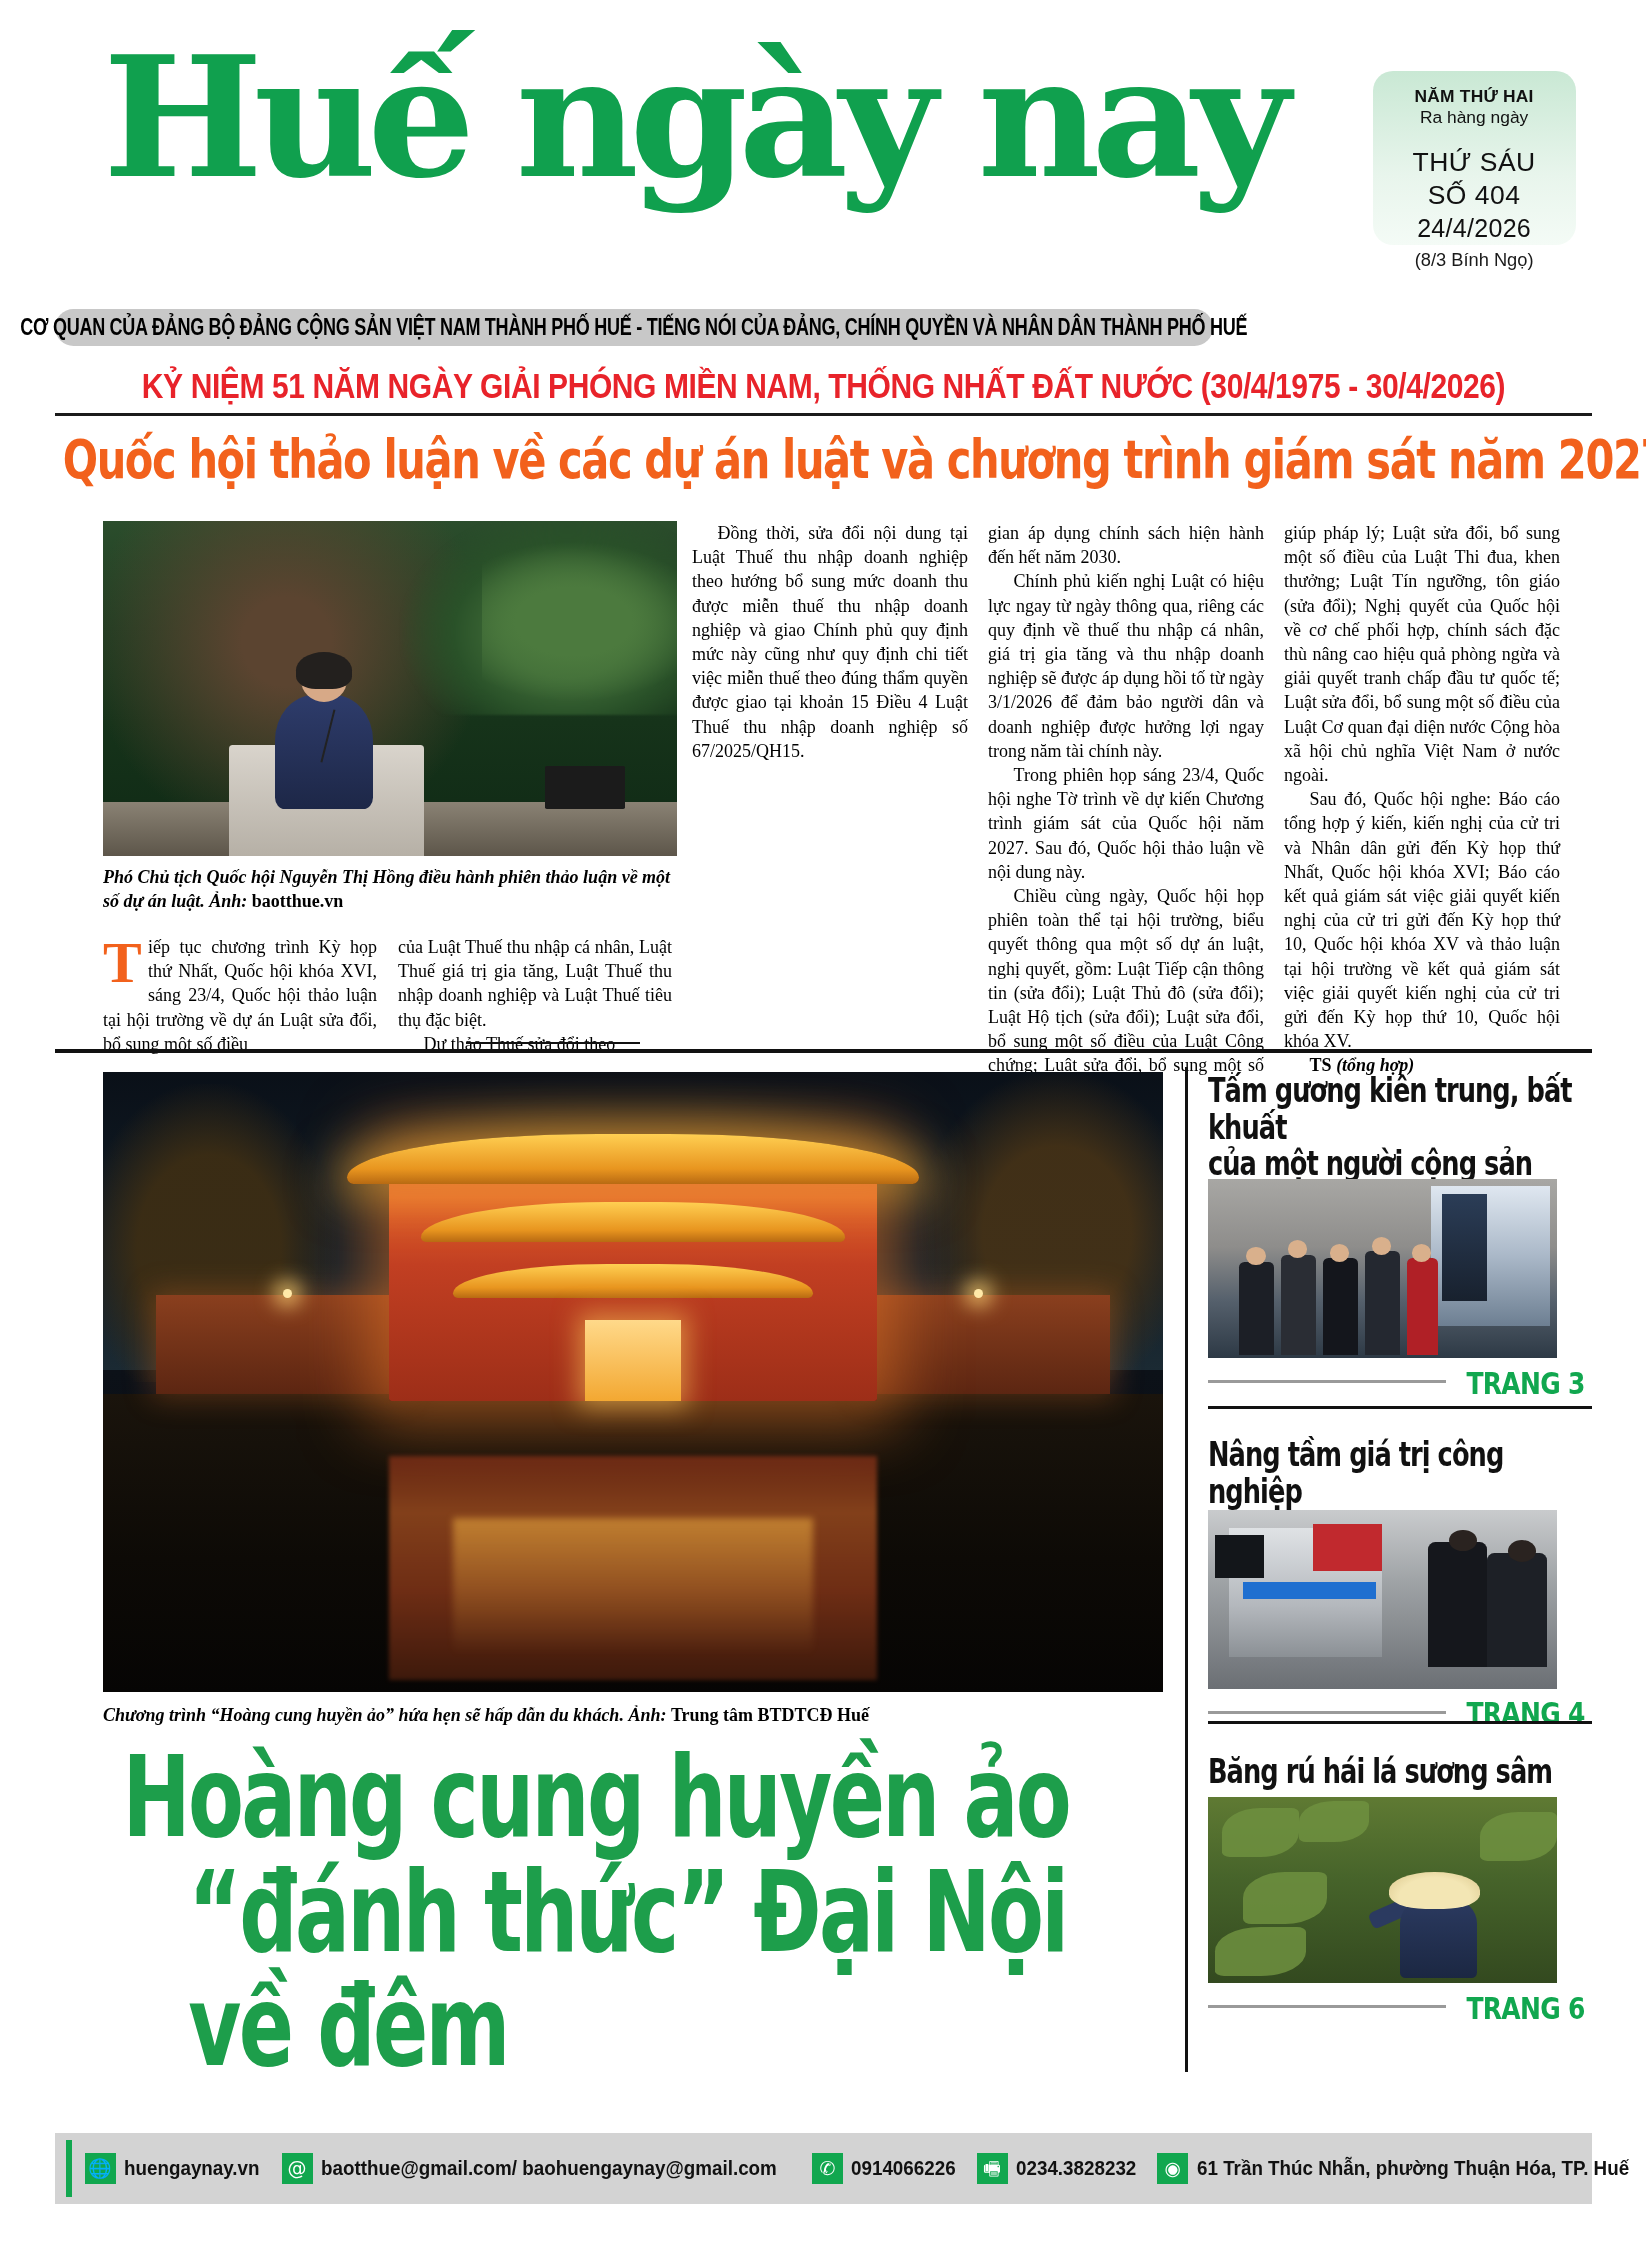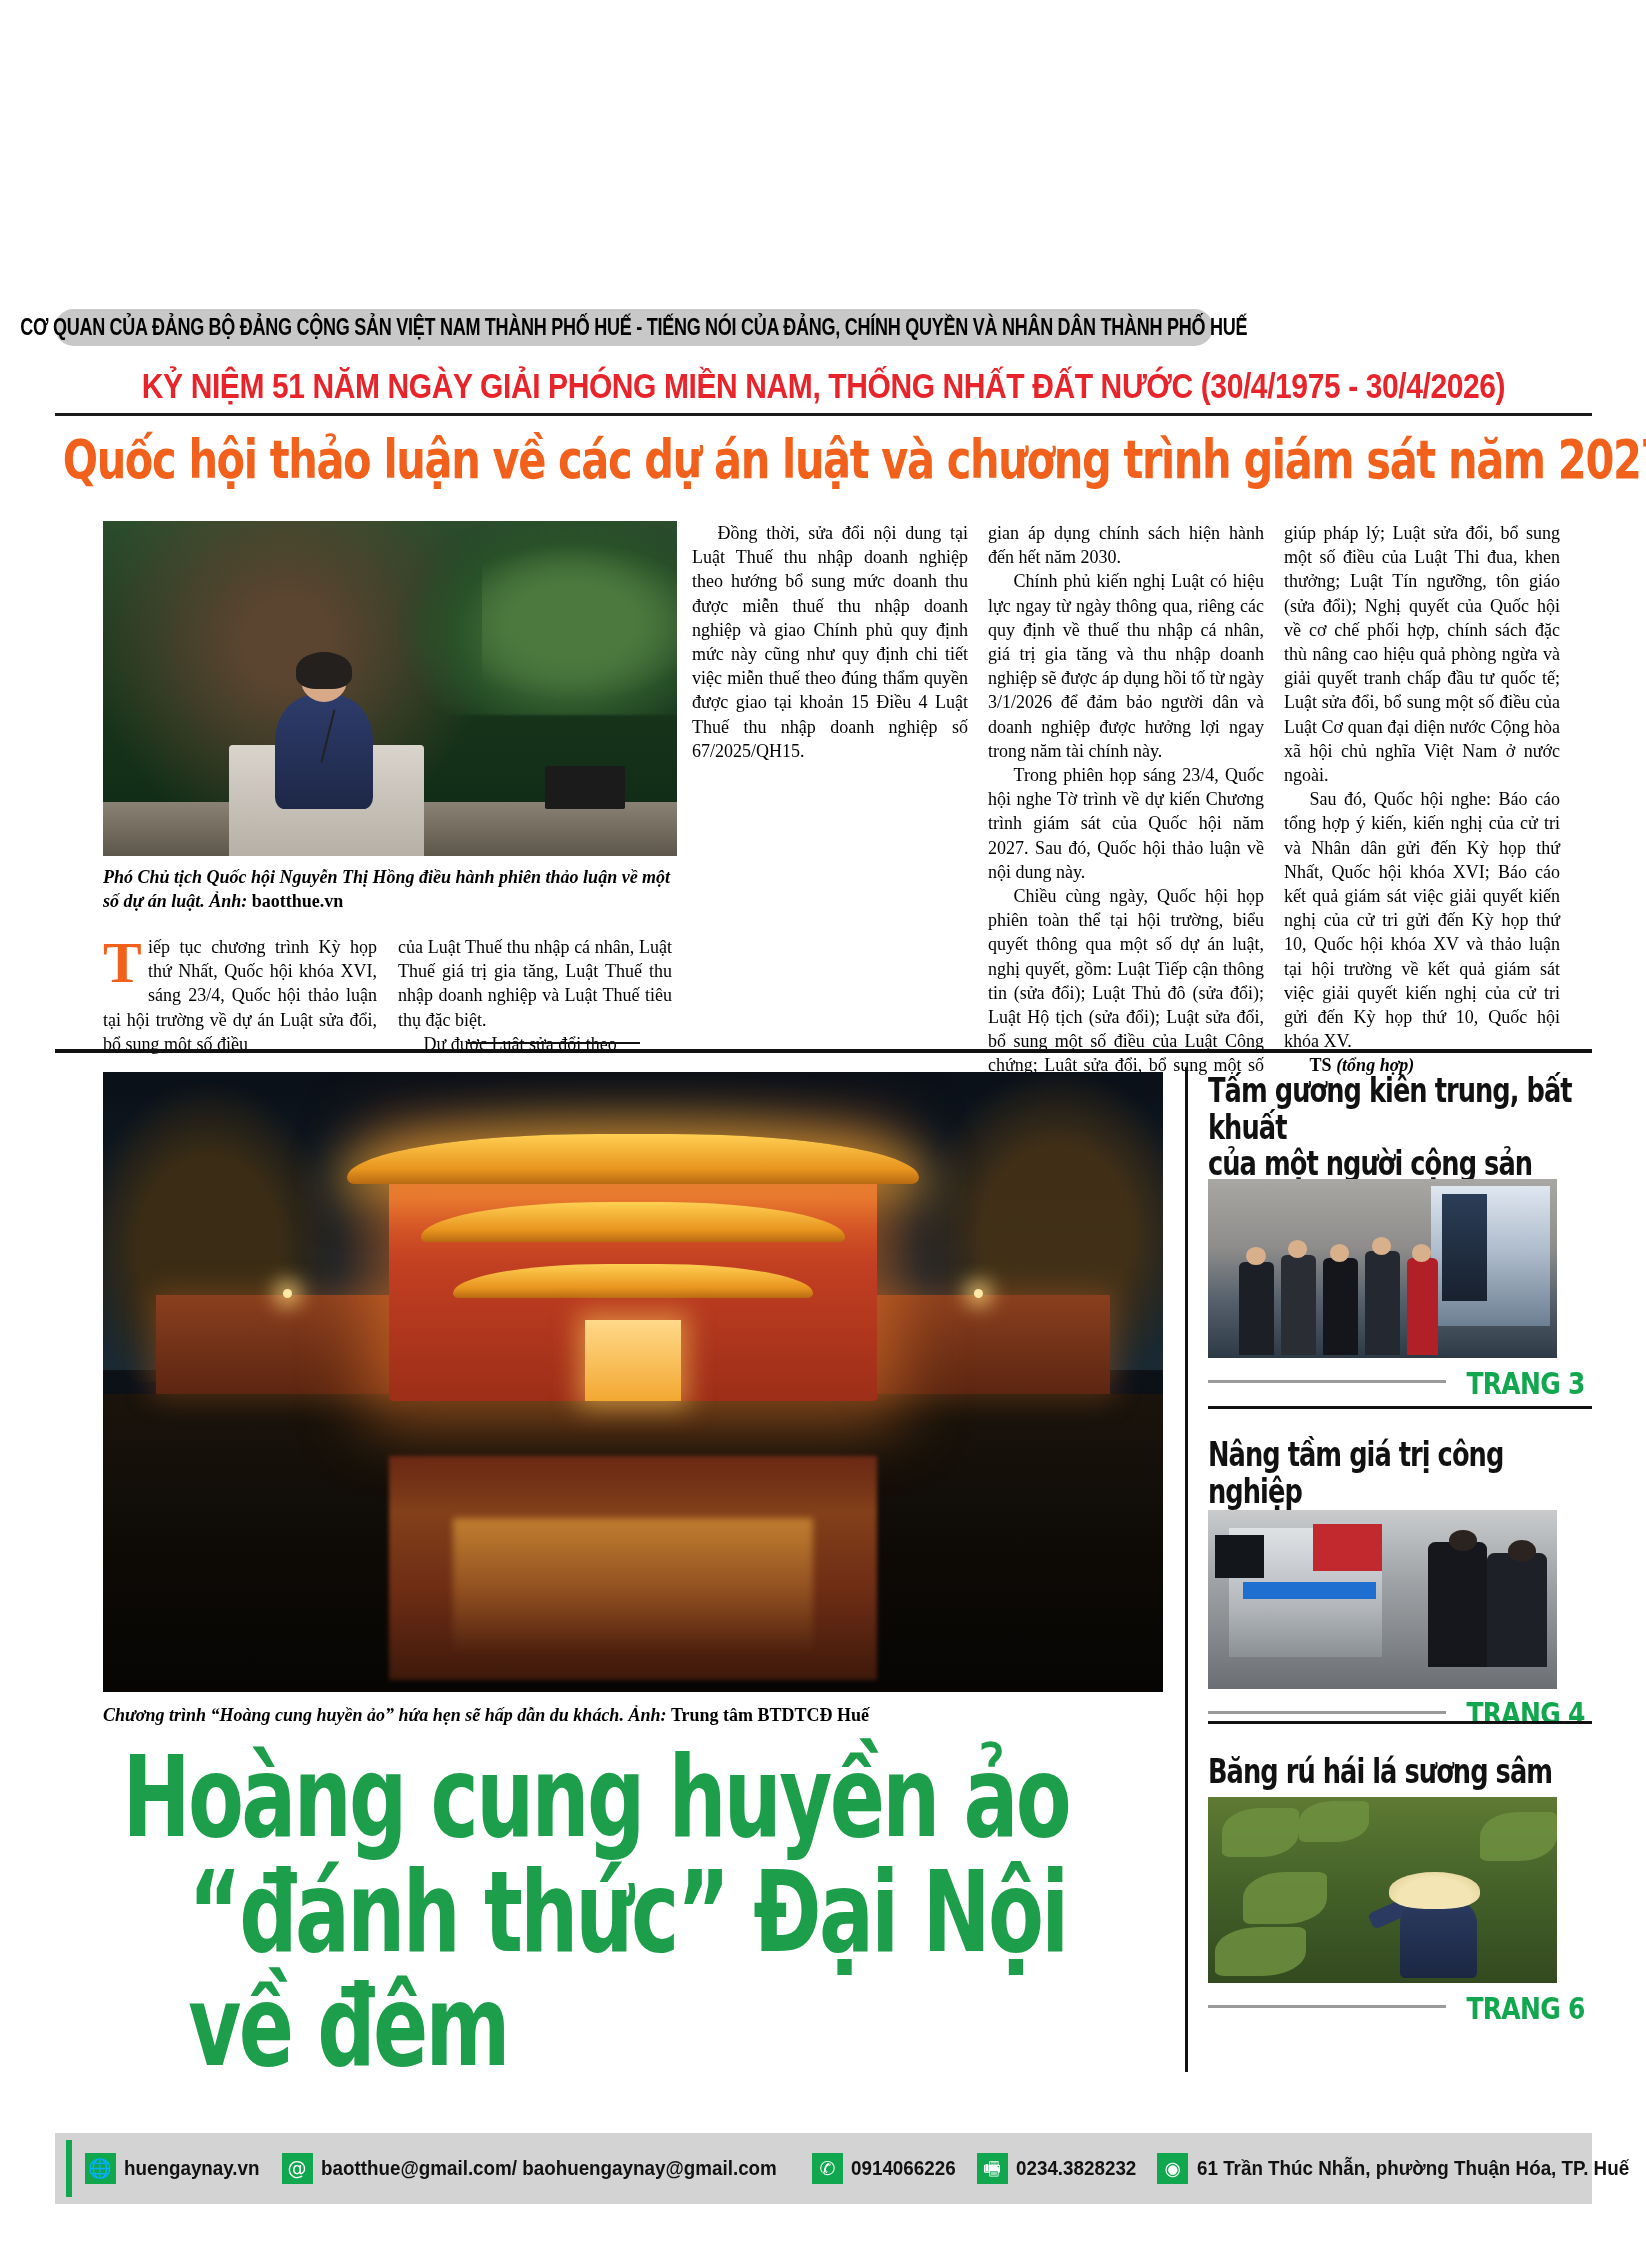--- a/index.html
+++ b/index.html
@@ -350,20 +350,32 @@
     font-weight: 700; font-size: 19.6px; color: #111;
     transform: scaleX(0.96); transform-origin: left center;
   }
   .ftxt.reg { font-weight: 600; }
 </style>
 </head>
 <body>
 
 <div class="page">
 
+  <div class="masthead">
+    <div class="logo">Huế ngày nay</div>
+
+    <div class="datebox">
+      <div class="dl1">NĂM THỨ HAI</div>
+      <div class="dl2">Ra hàng ngày</div>
+      <div class="dl3">THỨ SÁU</div>
+      <div class="dl4">SỐ 404</div>
+      <div class="dl5">24/4/2026</div>
+    </div>
+    <div class="lunar">(8/3 Bính Ngọ)</div>
+  </div>
 
   <div class="orgbar">
     <span>CƠ QUAN CỦA ĐẢNG BỘ ĐẢNG CỘNG SẢN VIỆT NAM THÀNH PHỐ HUẾ - TIẾNG NÓI CỦA ĐẢNG, CHÍNH QUYỀN VÀ NHÂN DÂN THÀNH PHỐ HUẾ</span>
   </div>
 
   <div class="anniv">KỶ NIỆM 51 NĂM NGÀY GIẢI PHÓNG MIỀN NAM, THỐNG NHẤT ĐẤT NƯỚC (30/4/1975 - 30/4/2026)</div>
   <div class="rule-red"></div>
 
   <div class="lead-head">Quốc hội thảo luận về các dự án luật và chương trình giám sát năm 2027</div>
 
@@ -388,21 +400,21 @@
     <div class="cols">
 
       <div class="col col1">
         <p style="text-indent:0">
           <span class="dropcap">T</span><span>iếp tục chương trình Kỳ họp thứ Nhất, Quốc hội khóa XVI, sáng 23/4, Quốc hội thảo luận tại hội trường về dự án Luật sửa đổi, bổ sung một số điều</span>
         </p>
       </div>
 
       <div class="col col2">
         <p style="text-indent:0">của Luật Thuế thu nhập cá nhân, Luật Thuế giá trị gia tăng, Luật Thuế thu nhập doanh nghiệp và Luật Thuế tiêu thụ đặc biệt.</p>
-        <p>Dự được Luật sửa đổi theo</p>
+        <p>Dự thảo Thuế sửa đổi theo</p>
       </div>
 
       <div class="col col3">
         <p>Đồng thời, sửa đổi nội dung tại Luật Thuế thu nhập doanh nghiệp theo hướng bổ sung mức doanh thu được miễn thuế thu nhập doanh nghiệp và giao Chính phủ quy định mức này cũng như quy định chi tiết việc miễn thuế theo đúng thẩm quyền được giao tại khoản 15 Điều 4 Luật Thuế thu nhập doanh nghiệp số 67/2025/QH15.</p>
       </div>
 
       <div class="col col4">
         <p style="text-indent:0">gian áp dụng chính sách hiện hành đến hết năm 2030.</p>
         <p>Chính phủ kiến nghị Luật có hiệu lực ngay từ ngày thông qua, riêng các quy định về thuế thu nhập cá nhân, giá trị gia tăng và thu nhập doanh nghiệp sẽ được áp dụng hồi tố từ ngày 3/1/2026 để đảm bảo người dân và doanh nghiệp được hưởng lợi ngay trong năm tài chính này.</p>
         <p>Trong phiên họp sáng 23/4, Quốc hội nghe Tờ trình về dự kiến Chương trình giám sát của Quốc hội năm 2027. Sau đó, Quốc hội thảo luận về nội dung này.</p>

